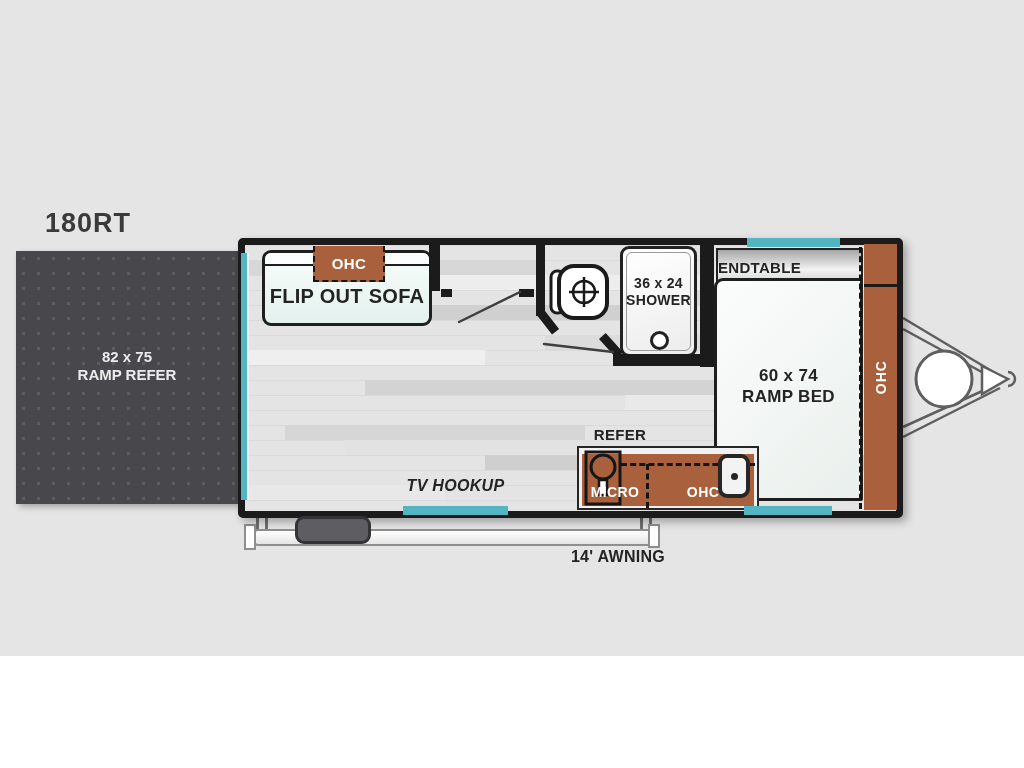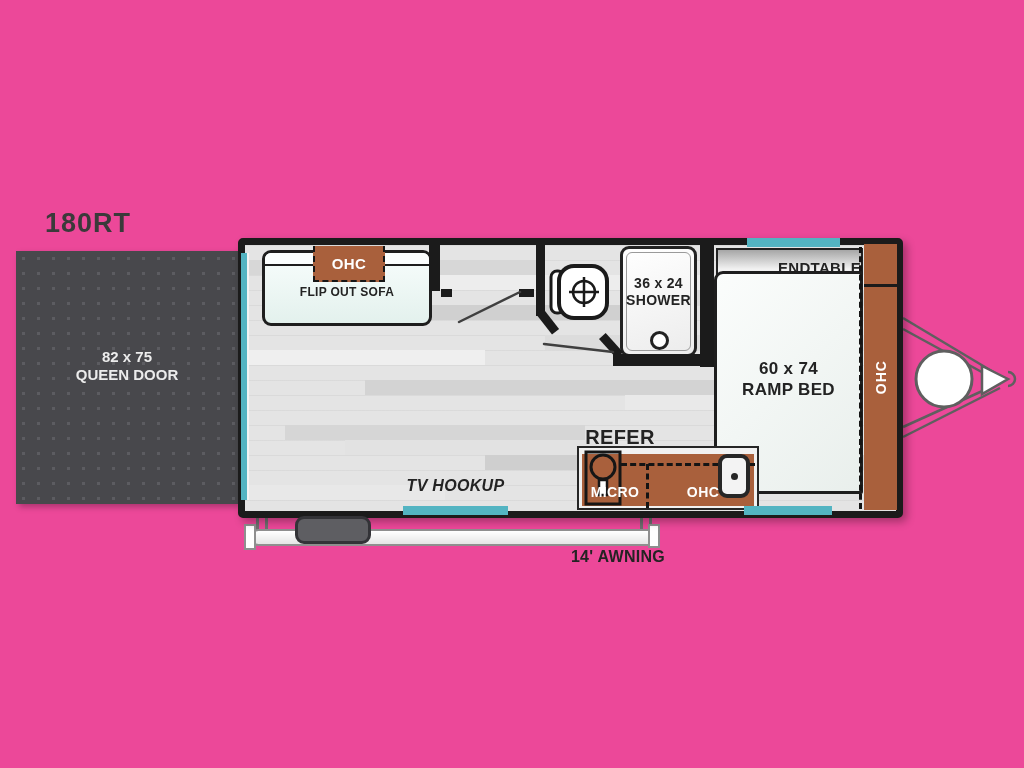--- a/index.html
+++ b/index.html
@@ -1,16 +1,16 @@
 <!DOCTYPE html>
 <html style="--cabinet-brown: #a9603c; --window-teal: #53b4c2; --wall-black: #1b1b1b;"><head>
 <meta charset="utf-8">
 <style>
   html,body{margin:0;padding:0;background:#fff;}
-  #canvas{position:relative;width:1024px;height:768px;background:#ec4899;overflow:hidden;
+  #canvas{position:relative;width:1024px;height:656px;background:#e5e5e5;overflow:hidden;
           font-family:"Liberation Sans",sans-serif;}
   .abs{position:absolute;box-sizing:border-box;}
   .lbl{font-weight:bold;color:#232323;letter-spacing:.3px;white-space:nowrap;}
   .lbl-w{font-weight:bold;color:#ffffff;letter-spacing:.4px;white-space:nowrap;}
   .ctr{text-align:center;}
 
   
   #model-label{left:45px;top:208px;font-size:27px;font-weight:600;color:#3a3a3a;letter-spacing:1px;}
 
   
@@ -29,52 +29,52 @@
   
   .wall{background:var(--wall-black,#1b1b1b);z-index:3;}
   .teal{background:var(--window-teal,#53b4c2);z-index:3;}
 
   
   .brown{background:var(--cabinet-brown,#a9603c);}
   #sofa{left:262px;top:250px;width:170px;height:76px;border:3px solid #1e1e1e;border-radius:9px;
     background:linear-gradient(180deg,#f8fdfc,#e3f1ed);z-index:2;}
   #sofa-back{position:absolute;left:0;right:0;top:0;height:11px;background:#fbfefe;
     border-bottom:2px solid #1e1e1e;border-radius:6px 6px 0 0;}
-  #sofa-label{position:absolute;left:0;right:0;top:32px;font-size:12px;}
+  #sofa-label{position:absolute;left:0;right:0;top:32px;font-size:20px;}
   #sofa-ohc{left:313px;top:246px;width:72px;height:36px;border:2px dashed #161616;border-top:none;
     z-index:3;display:flex;align-items:center;justify-content:center;font-size:15px;}
   #pantry{left:438px;top:246px;width:98px;height:47px;border:2px solid #1a1a1a;z-index:2;
     display:flex;align-items:center;justify-content:center;font-size:16px;}
   #shower{left:620px;top:246px;width:77px;height:111px;border:3px solid #222;border-radius:9px;
     background:linear-gradient(160deg,#ffffff,#ececec);z-index:2;}
   #shower-inner{position:absolute;inset:3px;border:1px solid #9a9a9a;border-radius:6px;}
   #shower-label{position:absolute;left:0;right:0;top:26px;font-size:14px;line-height:17px;}
   #shower-drain{position:absolute;left:27px;top:82px;width:13px;height:13px;border:3px solid #222;
     border-radius:50%;background:#fff;}
   #endtable{left:716px;top:248px;width:147px;height:39px;border:2px solid #222;z-index:2;
     background:linear-gradient(180deg,#a6a6a6,#f2f2f2 55%,#d0d0d0);
-    display:flex;align-items:center;justify-content:flex-end;font-size:15px;}
-  #bed{left:714px;top:271px;width:149px;height:223px;border:3px solid #1e1e1e;
+    display:flex;align-items:center;justify-content:flex-start;font-size:15px;}
+  #bed{left:714px;top:278px;width:149px;height:223px;border:3px solid #1e1e1e;
     border-radius:9px 2px 2px 9px;background:linear-gradient(135deg,#fbfdfc,#e9efec);z-index:2;}
   #bed-label{position:absolute;left:0;right:0;top:84px;font-size:17px;line-height:21px;}
   #ohc-right{left:864px;top:244px;width:33px;height:266px;z-index:2;display:flex;
     align-items:center;justify-content:center;}
   #ohc-right .v-label{writing-mode:vertical-rl;transform:rotate(180deg);font-size:14px;
     font-weight:bold;color:#fff;letter-spacing:1px;}
   #bed-dash{left:859px;top:247px;width:0;height:262px;border-left:3px dashed #141414;z-index:3;}
   #endtable-line{left:864px;top:284px;width:33px;height:3px;z-index:3;}
 
   
   #counter{left:533px;top:446px;width:182px;height:64px;border:2px solid #262626;background:#f1f1f1;z-index:2;margin-left:44px;}
   #counter-top{position:absolute;inset:6px 3px 2px 3px;}
   #counter-dash-h{position:absolute;left:42px;top:15px;width:134px;border-top:3px dashed #141414;}
   #counter-dash-v{position:absolute;left:67px;top:16px;height:44px;border-left:3px dashed #141414;}
   #micro-label{position:absolute;left:6px;top:36px;width:60px;font-size:14px;z-index:2;}
   #kitchen-ohc-label{position:absolute;left:94px;top:36px;width:60px;font-size:14px;}
-  #refer-label{left:575px;top:426px;width:90px;font-size:20px;z-index:2;}
+  #refer-label{left:575px;top:426px;width:90px;font-size:15px;z-index:2;}
   #tv-hookup-label{left:398px;top:477px;width:115px;font-size:16px;z-index:2;font-style:italic;}
 
   
   #awning-bar{left:250px;top:529px;width:410px;height:17px;border:2px solid #8f8f8f;border-radius:9px;
     background:linear-gradient(180deg,#ffffff,#e5e5e5);z-index:0;}
   .awning-cap{width:12px;border:2px solid #8f8f8f;background:#fff;z-index:0;}
   .awning-post{width:12px;height:20px;border-left:3px solid #6f6f6f;border-right:3px solid #6f6f6f;z-index:0;}
   #entry-step{left:295px;top:516px;width:76px;height:28px;background:#5e5e62;border:3px solid #333337;
     border-radius:9px;z-index:1;}
   #awning-label{left:558px;top:548px;width:120px;font-size:16px;}
@@ -84,21 +84,21 @@
 </head>
 <body>
 
 <div id="canvas">
 
   <div class="abs" id="model-label">180RT</div>
 
   <div class="abs" id="ramp-door">
     <div class="abs ctr" id="ramp-label">
       <div>82 x 75</div>
-      <div>QUEEN DOOR</div>
+      <div>RAMP REFER</div>
     </div>
   </div>
 
   <div class="abs" id="trailer-body">
     <div class="plank" style="left:0;top:15px;width:300px;background:#d7d7d7;"></div>
     <div class="plank" style="left:180px;top:30px;width:470px;background:#ededed;"></div>
     <div class="plank" style="left:420px;top:45px;width:230px;background:#d9d9d9;"></div>
     <div class="plank" style="left:60px;top:60px;width:340px;background:#d0d0d0;"></div>
     <div class="plank" style="left:300px;top:90px;width:350px;background:#dcdcdc;"></div>
     <div class="plank" style="left:0;top:105px;width:240px;background:#efefef;"></div>

